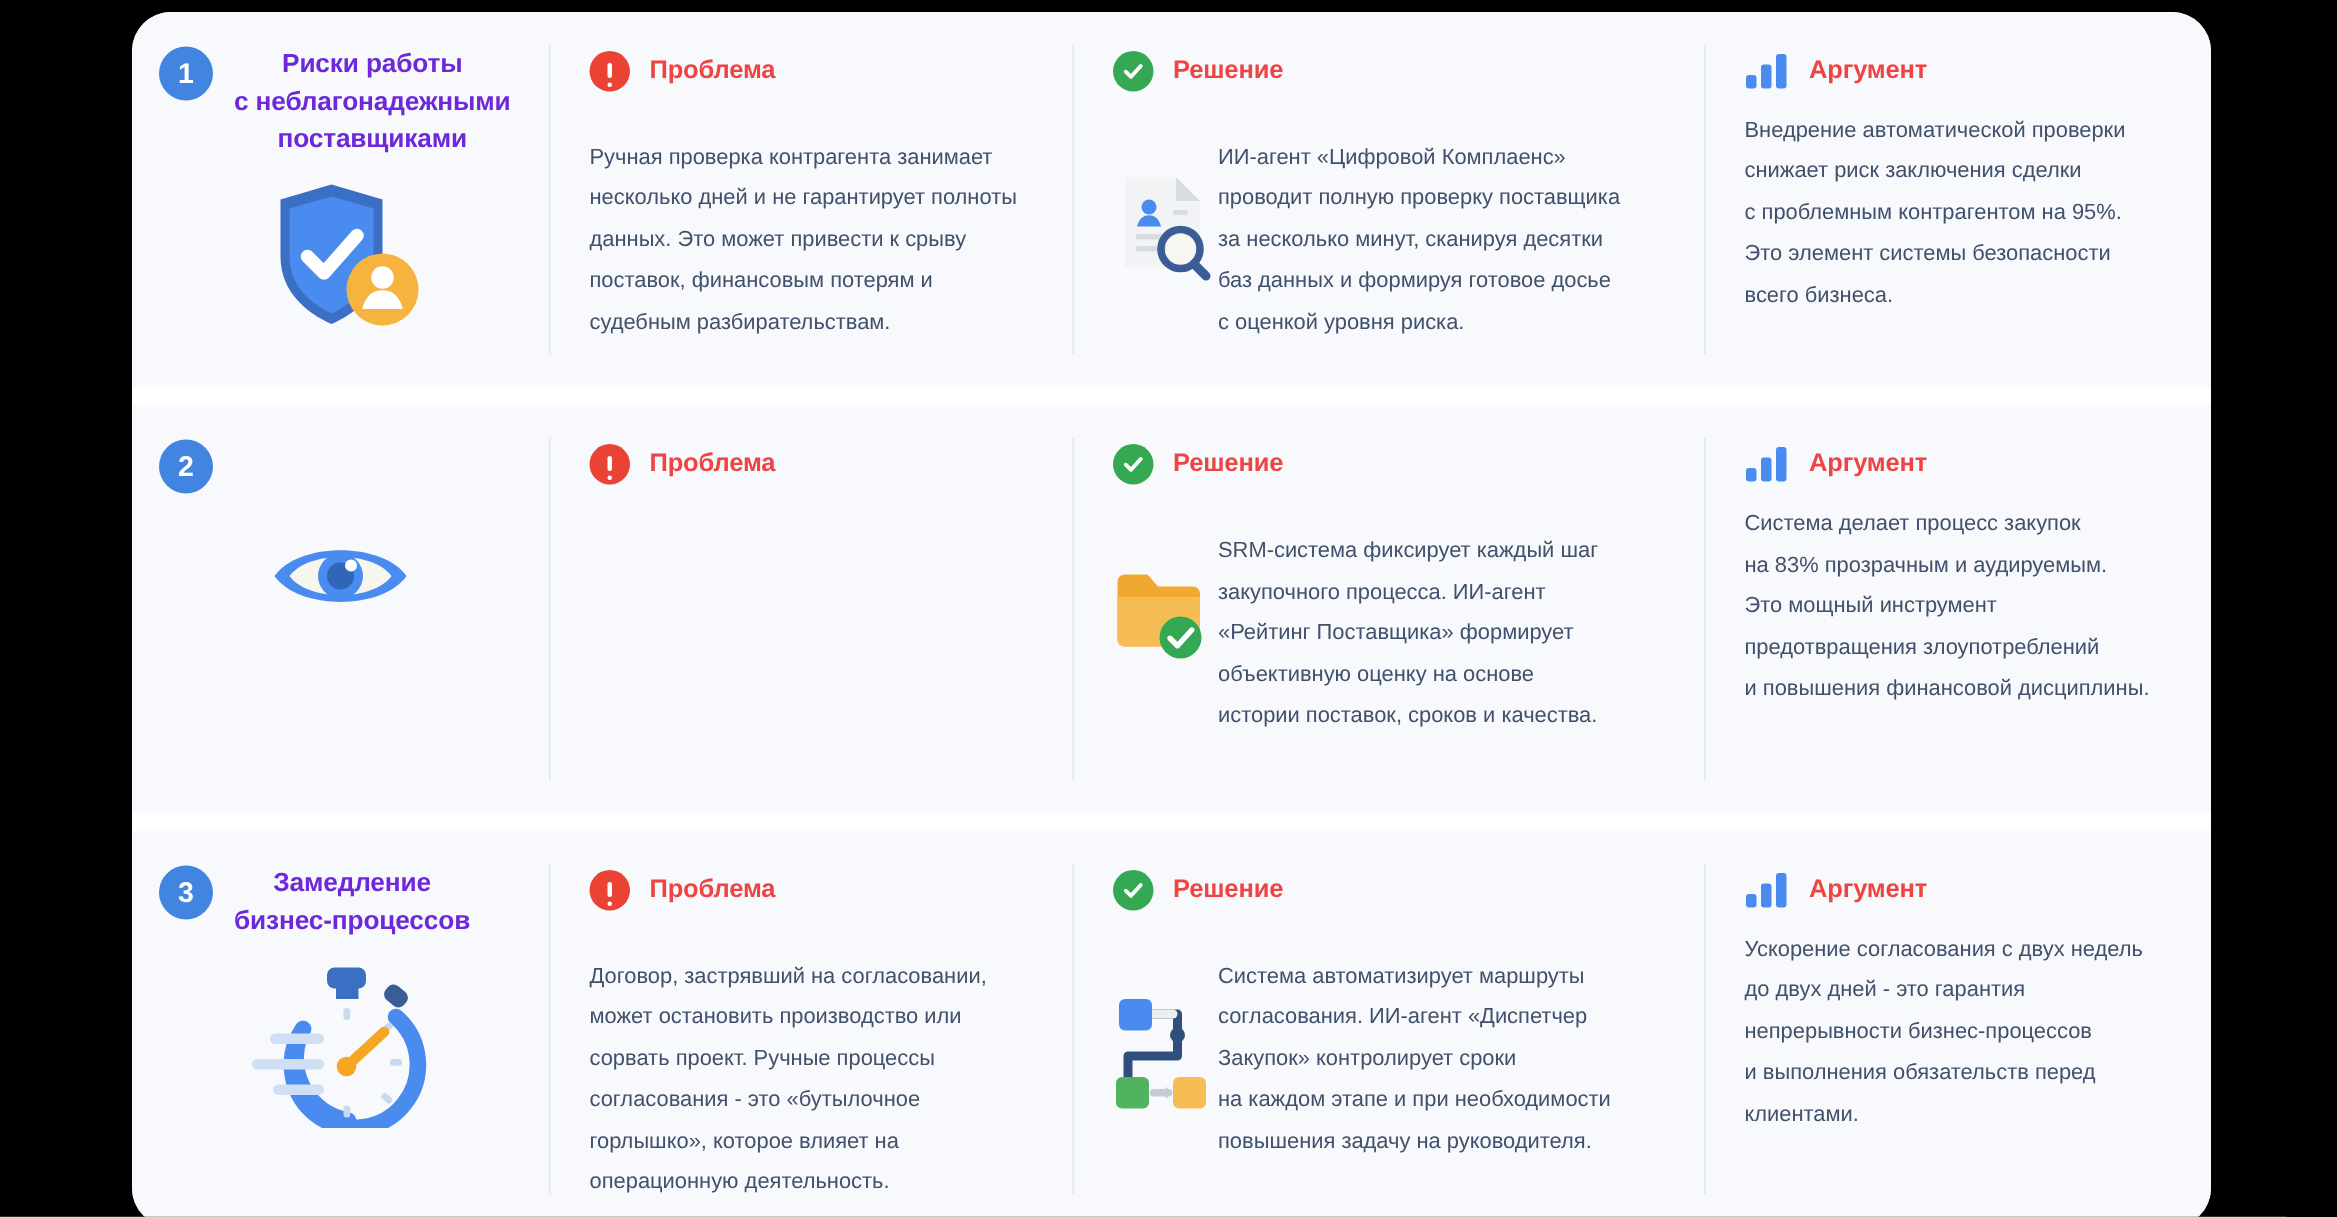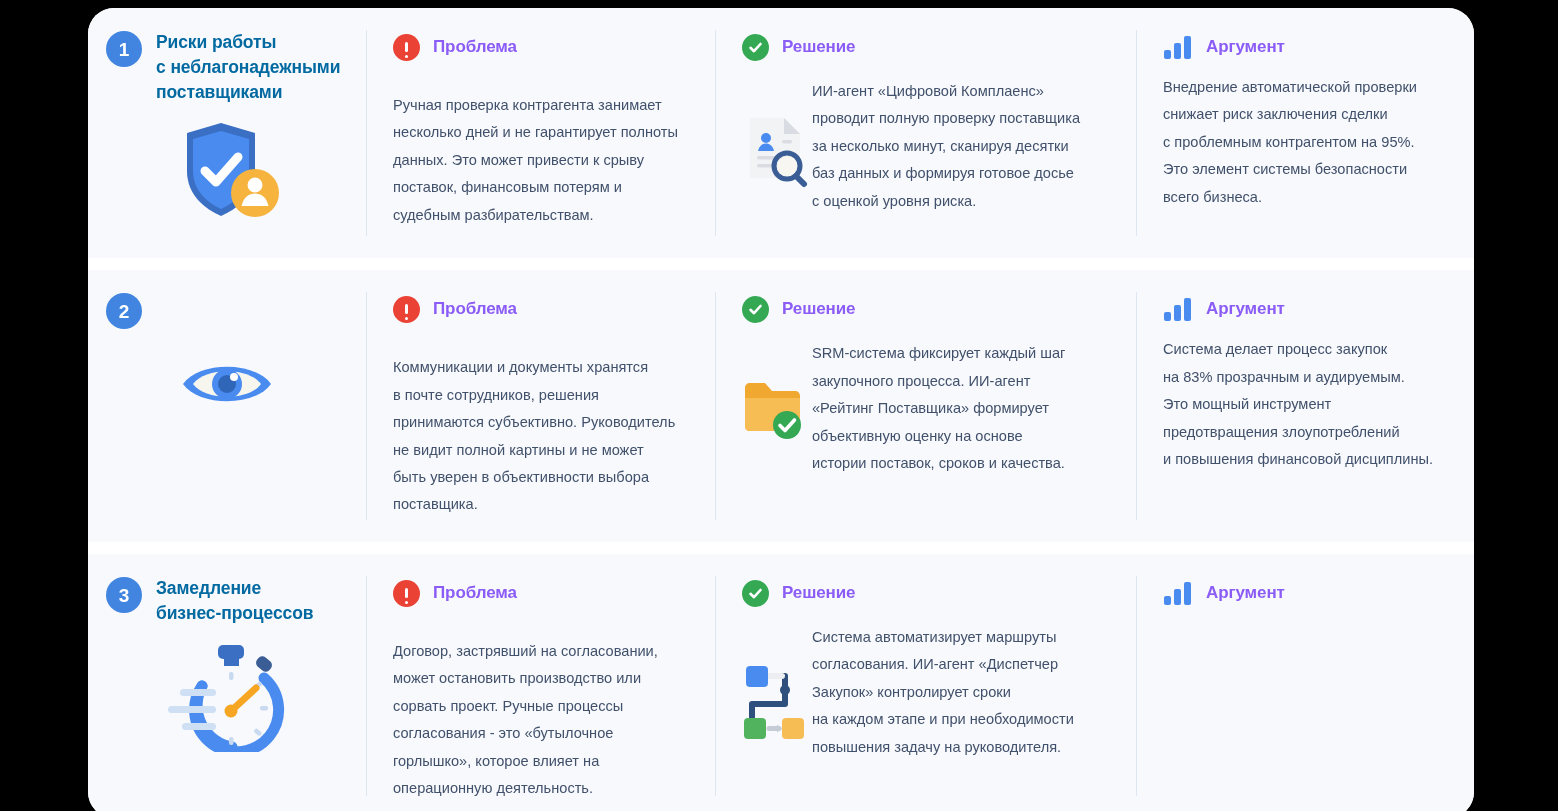--- a/index.html
+++ b/index.html
@@ -81,23 +81,24 @@
     font-weight: bold;
     display: flex;
     align-items: center;
     justify-content: center;
     line-height: 1;
     margin-top: 1px;
   }
   .head-title {
     font-size: 17.5px;
     font-weight: bold;
-    color: #0369a1;
+    color: #6d28d9;
     line-height: 1.42;
     letter-spacing: -0.1px;
+    text-align: center;
   }
   .illus {
     display: flex;
     justify-content: center;
     align-items: center;
     margin-top: 10px;
   }
   .illus.ill1 { margin-top: 14px; }
   .illus.ill2 { margin-top: 24px; }
   .illus.ill3 { margin-top: 16px; }
@@ -123,31 +124,31 @@
   .col-head-line {
     display: flex;
     flex-direction: row;
     align-items: center;
     gap: 13px;
     height: 34px;
   }
   .col-title {
     font-size: 17px;
     font-weight: bold;
-    color: #8b5cf6;
+    color: #ef4444;
     letter-spacing: -0.1px;
   }
   .body-text {
     font-size: 14.6px;
     color: #41506b;
     line-height: 1.88;
     margin-top: 28px;
     white-space: pre-line;
   }
-  .col-solution .body-text { margin-top: 14px; }
+  .col-solution .body-text { margin-top: 28px; }
   .col-argument .body-text { margin-top: 10px; }
 
   
   .sol-wrap { display: flex; flex-direction: row; align-items: flex-start; }
   .sol-ill {
     flex: none;
     width: 70px;
     display: flex;
     align-items: center;
     justify-content: center;
@@ -306,26 +307,20 @@
 
         <div class="vdiv"></div>
 
         <div class="col col-problem">
           <div class="col-head-line">
             <div class="ic-round ic-problem">
                 <span class="bang"></span>
               </div>
             <div class="col-title">Проблема</div>
           </div>
-          <div class="body-text">Коммуникации и документы хранятся
-в почте сотрудников, решения
-принимаются субъективно. Руководитель
-не видит полной картины и не может
-быть уверен в объективности выбора
-поставщика.</div>
         </div>
 
         <div class="vdiv"></div>
 
         <div class="col col-solution">
           <div class="col-head-line">
             <div class="ic-round ic-solution">
               <svg width="17" height="17" viewBox="0 0 17 17" aria-hidden="true">
                   <path d="M3.5 8.8 L7 12.2 L13.5 5" stroke="#ffffff" stroke-width="2.6" fill="none" stroke-linecap="round" stroke-linejoin="round"></path>
                 </svg>
@@ -456,18 +451,23 @@
           <div class="col-head-line">
             <div class="ic-bars">
               <svg width="30" height="27" viewBox="0 0 30 27" aria-hidden="true">
                 <rect x="1" y="16" width="7" height="9" rx="2" fill="#4a8bf0"></rect>
                 <rect x="11" y="9" width="7" height="16" rx="2" fill="#4a8bf0"></rect>
                 <rect x="21" y="2" width="7" height="23" rx="2" fill="#4a8bf0"></rect>
               </svg>
             </div>
             <div class="col-title">Аргумент</div>
           </div>
+          <div class="body-text">Ускорение согласования с двух недель
+до двух дней - это гарантия
+непрерывности бизнес-процессов
+и выполнения обязательств перед
+клиентами.</div>
         </div>
       </div>
 
     </div>
   </div>
 </div>
 
 </body></html>

